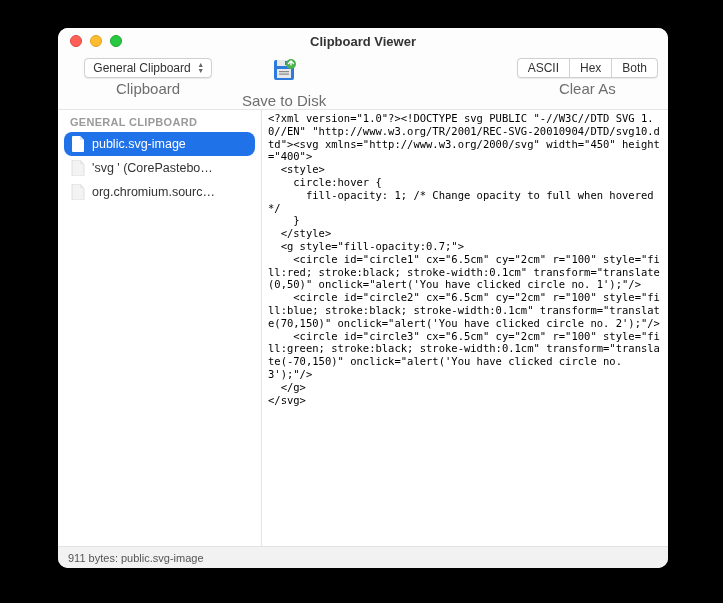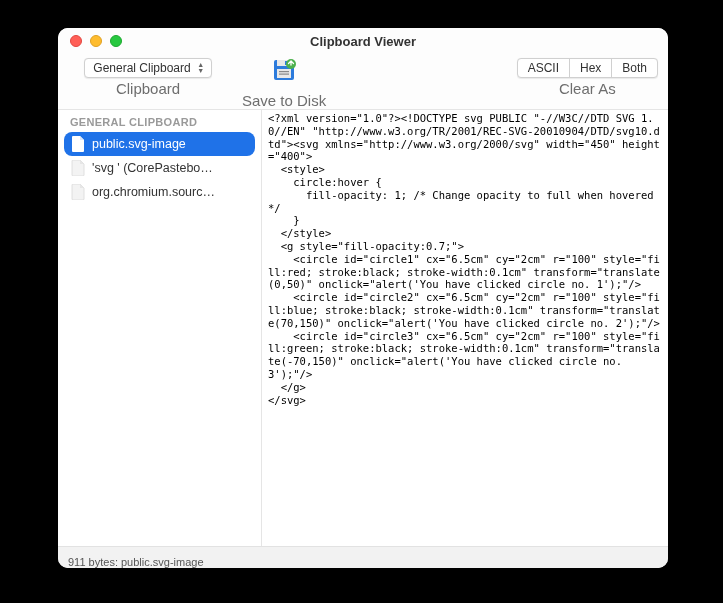--- a/index.html
+++ b/index.html
@@ -163,21 +163,21 @@
     word-break: break-all;
     color: #000;
   }
   .statusbar {
     height: 22px;
     background: #f2f2f2;
     border-top: 1px solid #e2e2e2;
     font-size: 11px;
     color: #555;
     display: flex;
-    align-items: flex-end;
+    align-items: center;
     padding: 0 10px;
   }
 </style>
 </head>
 <body>
 
 <div class="window">
 
   <div class="titlebar">
     <div class="traffic">

